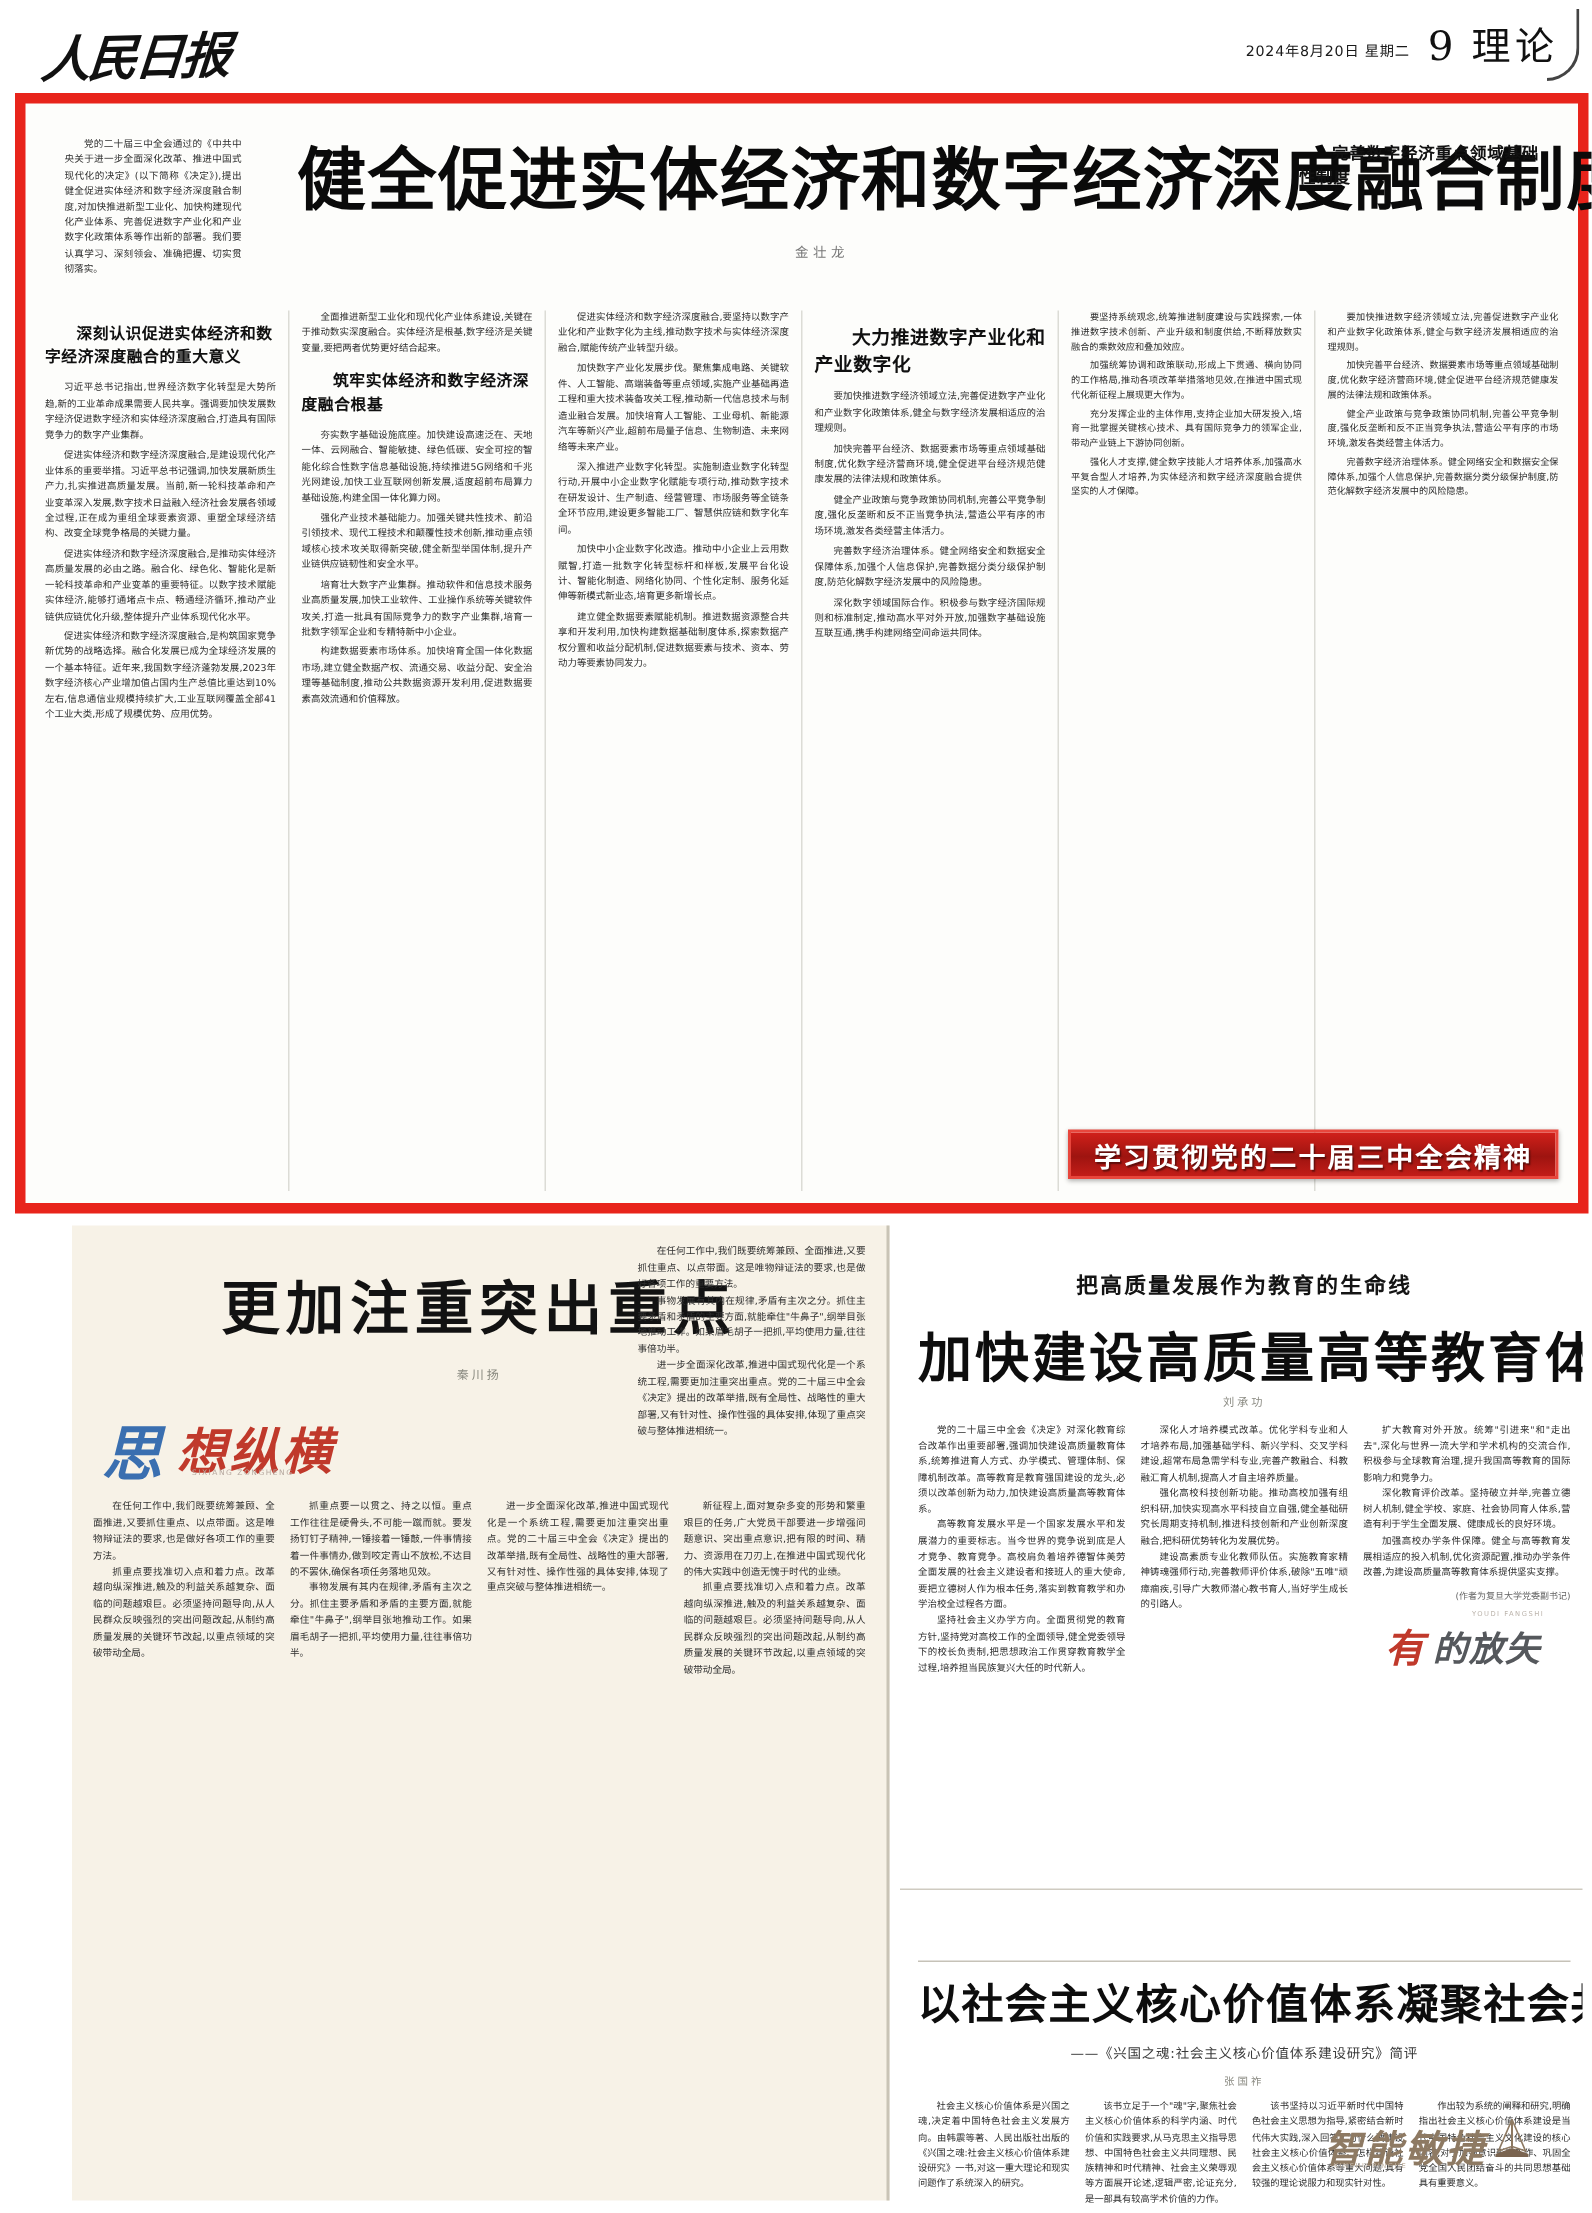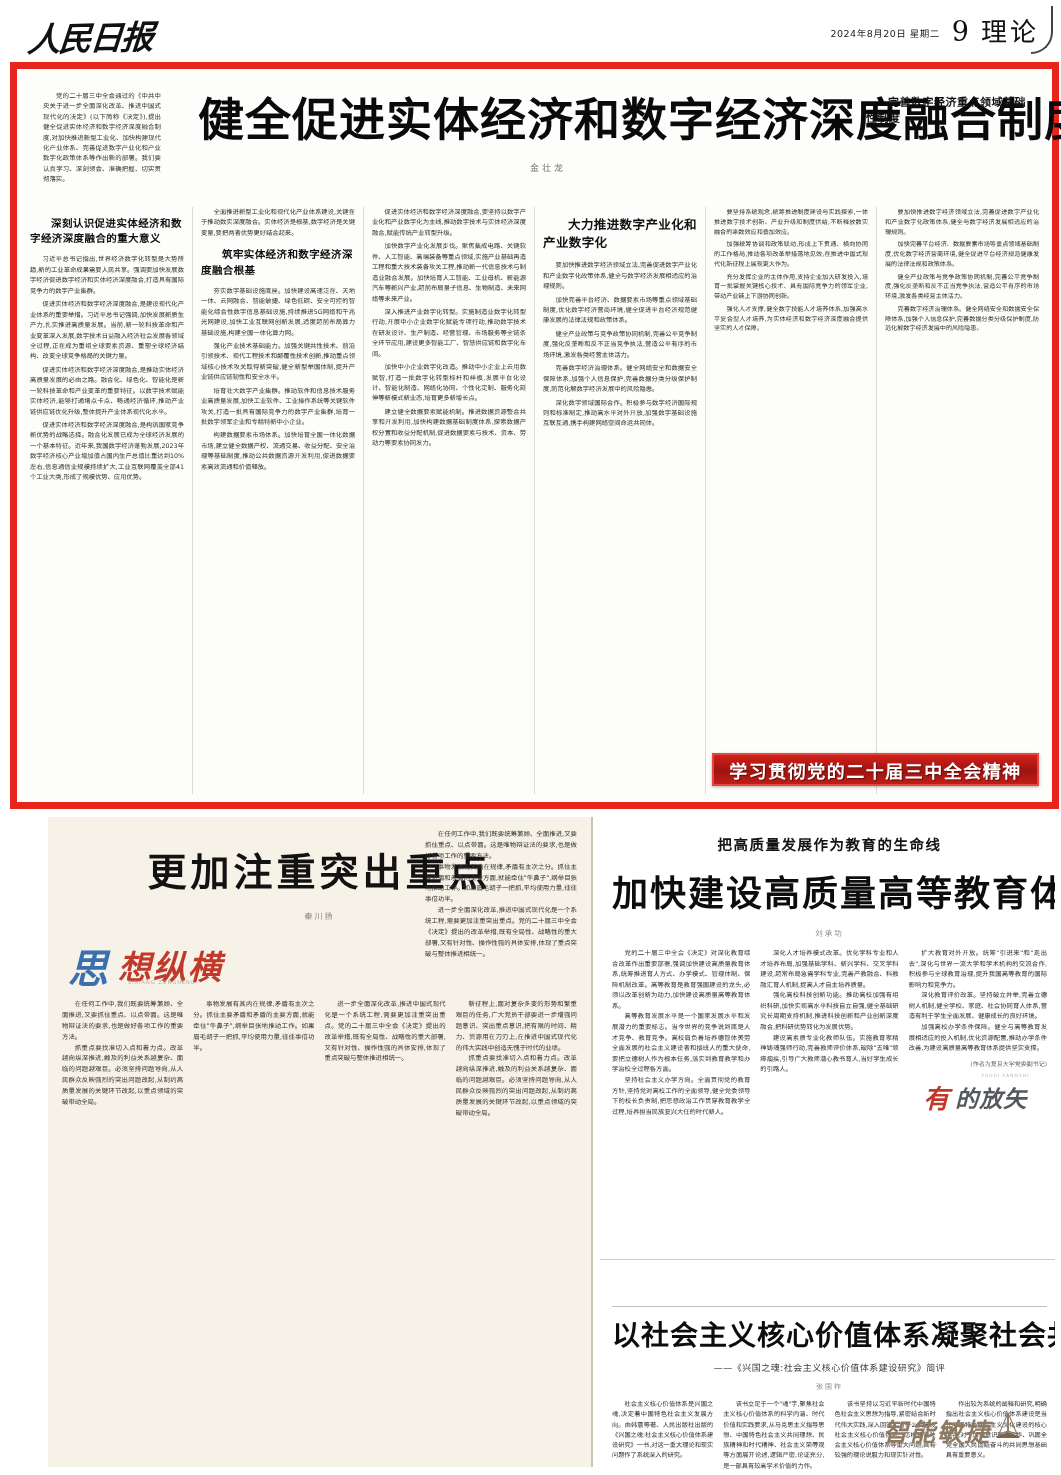--- a/index.html
+++ b/index.html
@@ -310,39 +310,38 @@
     padding: 8px 8px 8px 12px;
     overflow: hidden;
   }
 
   .kicker-3 {
     text-align: center;
     font-size: 14.5px;
     font-weight: bold;
     color: #141414;
     letter-spacing: 1.5px;
-    margin-top: 8px;
+    margin-top: 20px;
     white-space: nowrap;
   }
   .headline-3 {
     text-align: center;
     font-family: "DejaVu Serif", "Liberation Serif", serif;
     font-size: 36px;
     font-weight: bold;
     color: #0d0d0d;
     letter-spacing: 2px;
     margin-top: 10px;
     white-space: nowrap;
   }
   .byline-3 {
     text-align: center;
     font-size: 7.5px;
     color: #8c8c84;
     letter-spacing: 2px;
-    margin-top: 11px;
   }
 
   .r3-cols {
     display: flex;
     gap: 10px;
     margin-top: 10px;
     height: 350px;
   }
   .r3col {
     flex: 1 1 0;
@@ -562,20 +561,21 @@
         <p>事物发展有其内在规律,矛盾有主次之分。抓住主要矛盾和矛盾的主要方面,就能牵住"牛鼻子",纲举目张地推动工作。如果眉毛胡子一把抓,平均使用力量,往往事倍功半。</p>
         <p>进一步全面深化改革,推进中国式现代化是一个系统工程,需要更加注重突出重点。党的二十届三中全会《决定》提出的改革举措,既有全局性、战略性的重大部署,又有针对性、操作性强的具体安排,体现了重点突破与整体推进相统一。</p>
       </div>
 
       <div class="left-body">
         <div class="lb-col">
           <p>在任何工作中,我们既要统筹兼顾、全面推进,又要抓住重点、以点带面。这是唯物辩证法的要求,也是做好各项工作的重要方法。</p>
           <p>抓重点要找准切入点和着力点。改革越向纵深推进,触及的利益关系越复杂、面临的问题越艰巨。必须坚持问题导向,从人民群众反映强烈的突出问题改起,从制约高质量发展的关键环节改起,以重点领域的突破带动全局。</p>
         </div>
         <div class="lb-col">
+          <p>抓重点要一以贯之、持之以恒。重点工作往往是硬骨头,不可能一蹴而就。要发扬钉钉子精神,一锤接着一锤敲,一件事情接着一件事情办,做到咬定青山不放松,不达目的不罢休,确保各项任务落地见效。</p>
           <p>事物发展有其内在规律,矛盾有主次之分。抓住主要矛盾和矛盾的主要方面,就能牵住"牛鼻子",纲举目张地推动工作。如果眉毛胡子一把抓,平均使用力量,往往事倍功半。</p>
         </div>
         <div class="lb-col">
           <p>进一步全面深化改革,推进中国式现代化是一个系统工程,需要更加注重突出重点。党的二十届三中全会《决定》提出的改革举措,既有全局性、战略性的重大部署,又有针对性、操作性强的具体安排,体现了重点突破与整体推进相统一。</p>
         </div>
         <div class="lb-col">
           <p>新征程上,面对复杂多变的形势和繁重艰巨的任务,广大党员干部要进一步增强问题意识、突出重点意识,把有限的时间、精力、资源用在刀刃上,在推进中国式现代化的伟大实践中创造无愧于时代的业绩。</p>
           <p>抓重点要找准切入点和着力点。改革越向纵深推进,触及的利益关系越复杂、面临的问题越艰巨。必须坚持问题导向,从人民群众反映强烈的突出问题改起,从制约高质量发展的关键环节改起,以重点领域的突破带动全局。</p>
         </div>
       </div>

